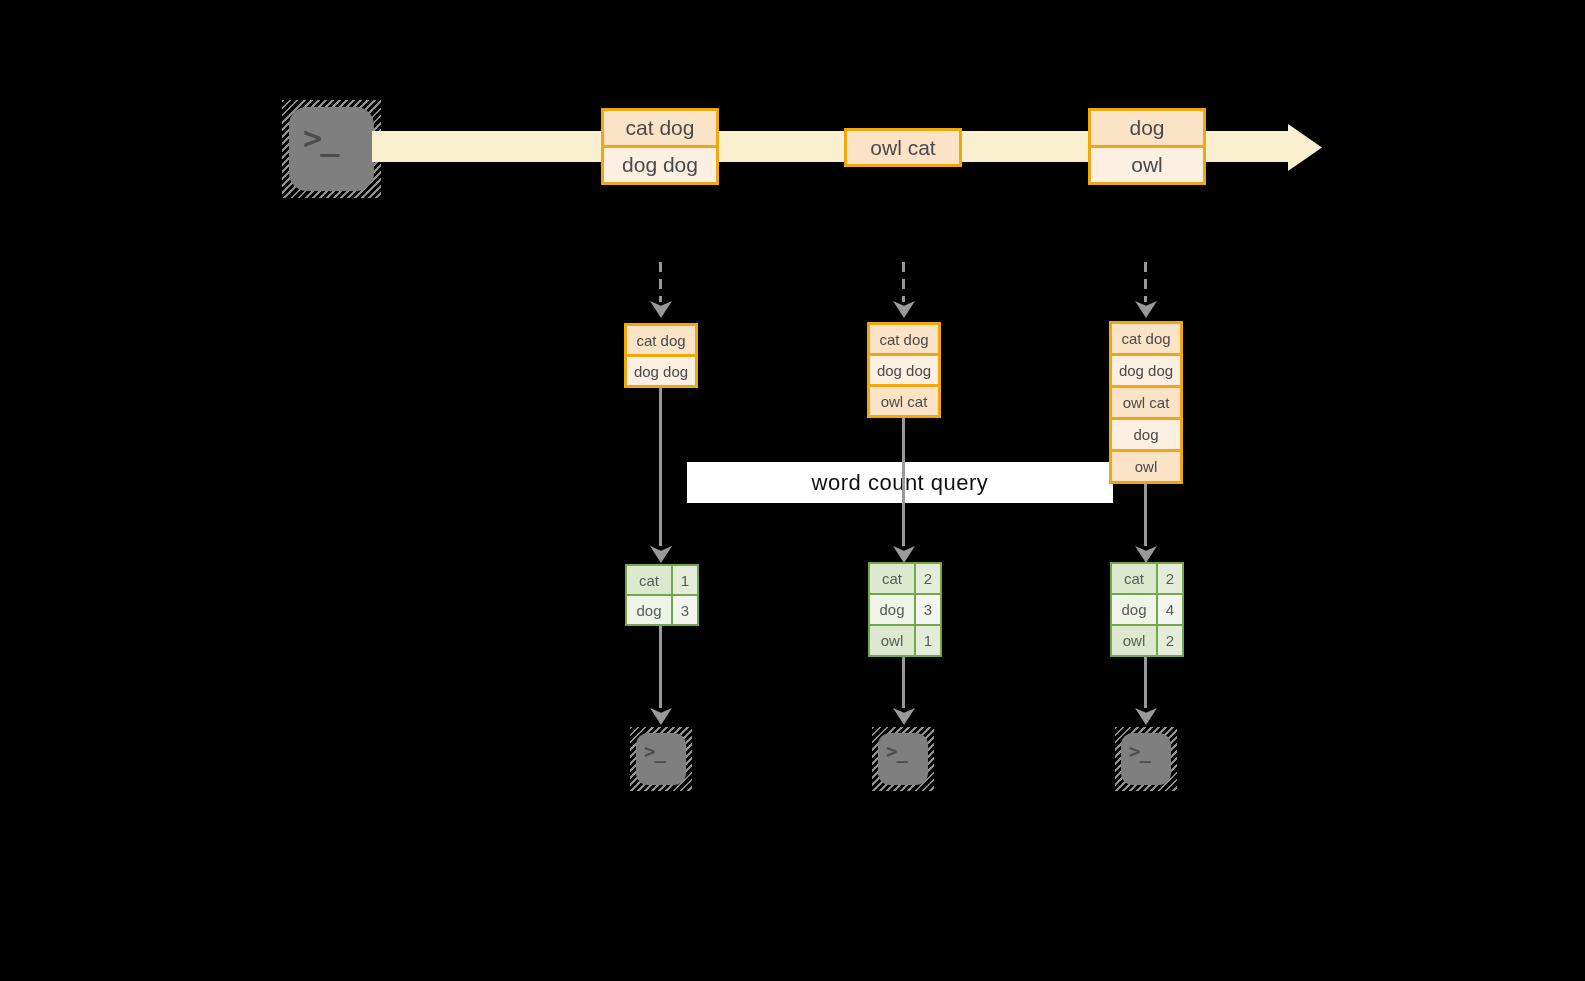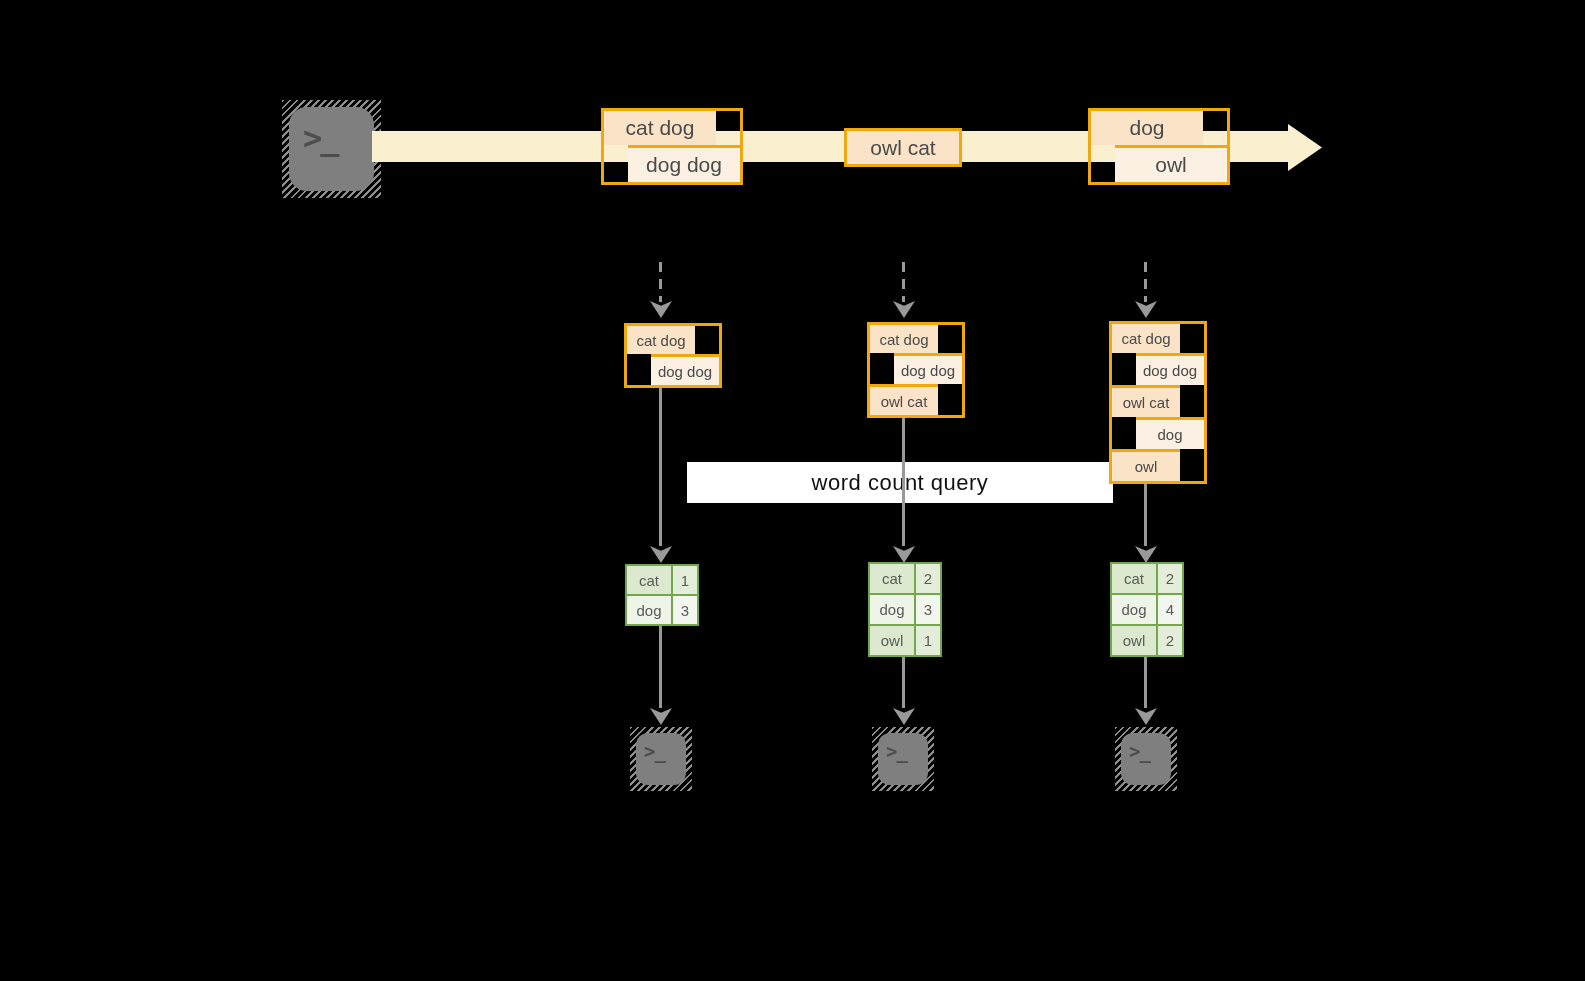--- a/index.html
+++ b/index.html
@@ -18,21 +18,21 @@
   .term-small .term-glyph{font-size:19px;padding:7px 0 0 8px;letter-spacing:-1px;}
   
   .band{position:absolute;left:372px;top:131px;width:917px;height:31px;background:var(--stream);z-index:2;}
   .band-head{position:absolute;left:1288px;top:124px;width:34px;height:47px;background:var(--stream);
     clip-path:polygon(0 0,100% 50%,0 100%);z-index:2;}
   
   .obox{position:absolute;border:3px solid var(--gold);z-index:4;}
   .ocell{display:flex;align-items:center;justify-content:center;color:var(--box-text);}
   .ocell + .ocell{border-top:3px solid var(--gold);}
   .peach{background:var(--peach);}
-  .cream{background:var(--cream);margin-left:24px;}
+  .cream{background:var(--cream);}
   .ev .ocell{width:112px;height:34px;font-size:21px;}
   .ev1 .ocell{height:33px;}
   .st .ocell{width:68px;height:28px;font-size:15px;}
   .st5 .ocell{height:29px;}
   
   .vline{position:absolute;width:3px;background:var(--arrow-gray);z-index:3;}
   .vline.dashed{background:repeating-linear-gradient(to bottom, var(--arrow-gray) 0 10px, transparent 10px 17px);}
   .ahead{position:absolute;width:22px;height:17px;background:var(--arrow-gray);
     clip-path:polygon(0 0,50% 100%,100% 0,50% 28%);z-index:3;}
   

